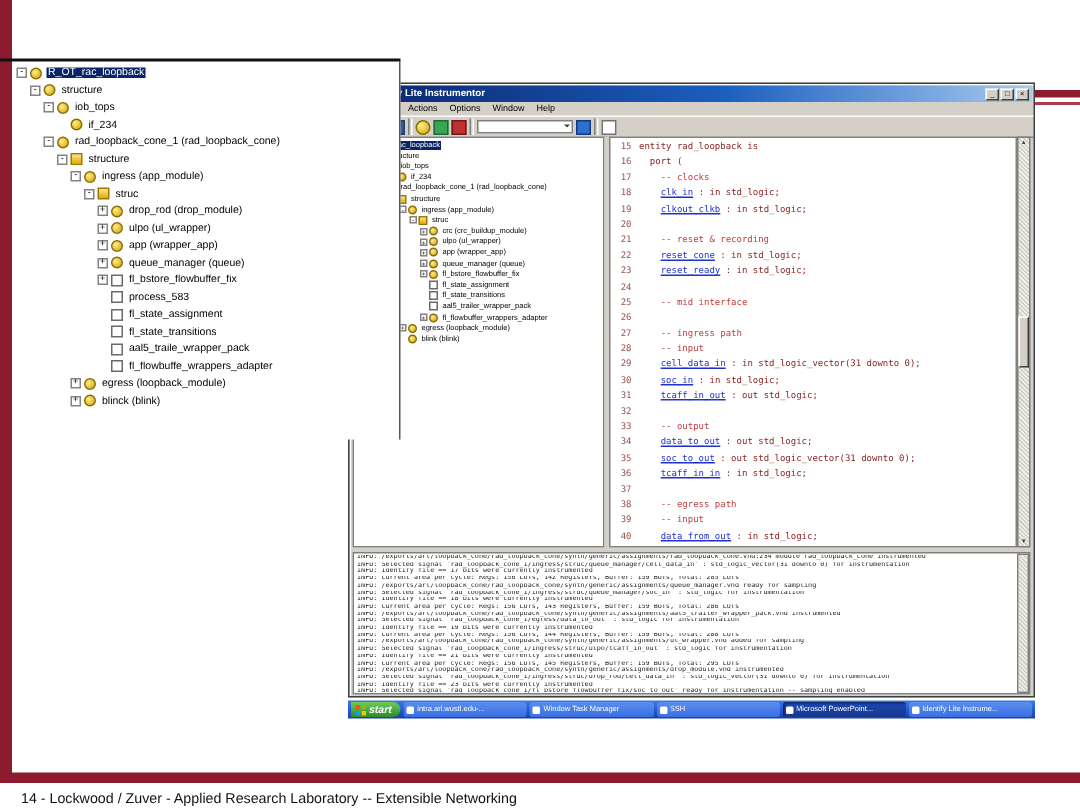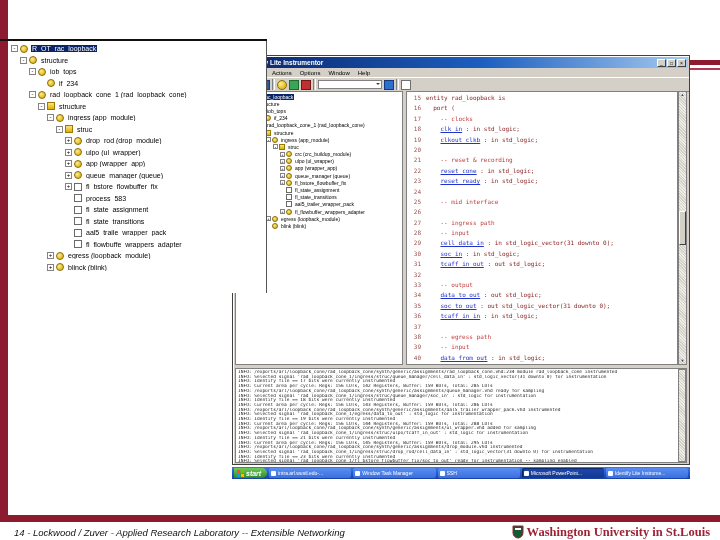--- a/index.html
+++ b/index.html
@@ -10,21 +10,21 @@
   .accent-left{position:absolute;left:0;top:0;width:8px;height:521px;background:#8c1b2f;}
   .rule{position:absolute;z-index:1;}
   .rule1{left:238px;top:60px;width:482px;height:5px;background:#8c1b2f;}
   .rule2{left:238px;top:68px;width:482px;height:2px;background:#b03a50;}
   .topline{position:absolute;left:0;top:39px;width:267px;height:2px;background:#111;z-index:4;}
 
   
   .footerbar{position:absolute;left:0;top:515px;width:720px;height:7px;background:#8c1b2f;}
   .footer{position:absolute;left:14px;right:10px;top:524px;height:16px;display:flex;
           align-items:center;justify-content:space-between;}
-  .ftext{font-style:italic;font-size:9.5px;color:#111;}
+  .ftext{font-size:9.5px;color:#111;}
   .logo{display:flex;align-items:center;gap:3px;}
   .logotext{font-family:"Liberation Serif",serif;font-weight:bold;font-size:12.5px;color:#9d2235;}
 
   
   .screenshot{position:absolute;left:232px;top:55px;width:458px;height:424px;z-index:2;}
   .window{position:absolute;left:0;top:0;width:458px;height:410px;background:#d4d0c8;
           border:1px solid #404040;box-shadow:inset 1px 1px 0 #fff;box-sizing:border-box;}
   .titlebar{height:11px;margin:1px 1px 0 1px;background:linear-gradient(90deg,#0a246a,#1c5fbf 55%,#a6caf0);
             display:flex;align-items:center;padding:0 2px;gap:2px;}
   .appicon{width:7px;height:7px;background:linear-gradient(135deg,#ffd34d 45%,#2d6fd1 55%);
@@ -645,22 +645,15 @@
       <div class="orow" style="padding-left: 36px;">
         <span class="exp bx">+</span>
         <span class="tic ic-inst"></span>
         <span class="tlb">blinck (blink)</span>
       </div>
     </div>
 
   <div class="footerbar"></div>
   <div class="footer">
     <span class="ftext">14 - Lockwood / Zuver - Applied Research Laboratory -- Extensible Networking</span>
-    <span class="logo">
-      <svg class="shield" width="12" height="14" viewBox="0 0 12 14">
-        <path d="M1 1 h10 v7 c0 3 -3 5 -5 5 c-2 0 -5 -2 -5 -5 z" fill="#1a5632" stroke="#9d2235" stroke-width="1"></path>
-        <path d="M3 3 h6 v2 h-6 z" fill="#fff"></path>
-      </svg>
-      <span class="logotext">Washington University in St.Louis</span>
-    </span>
   </div>
 
 </div>
 
 </body></html>

